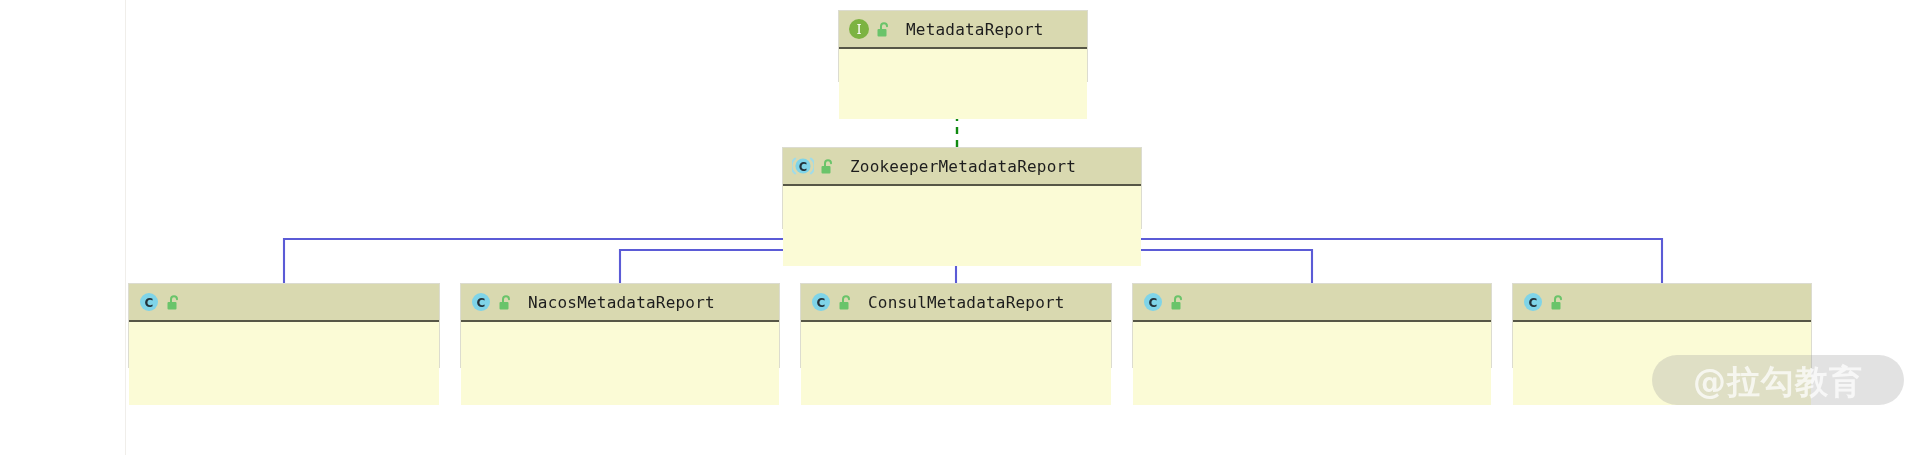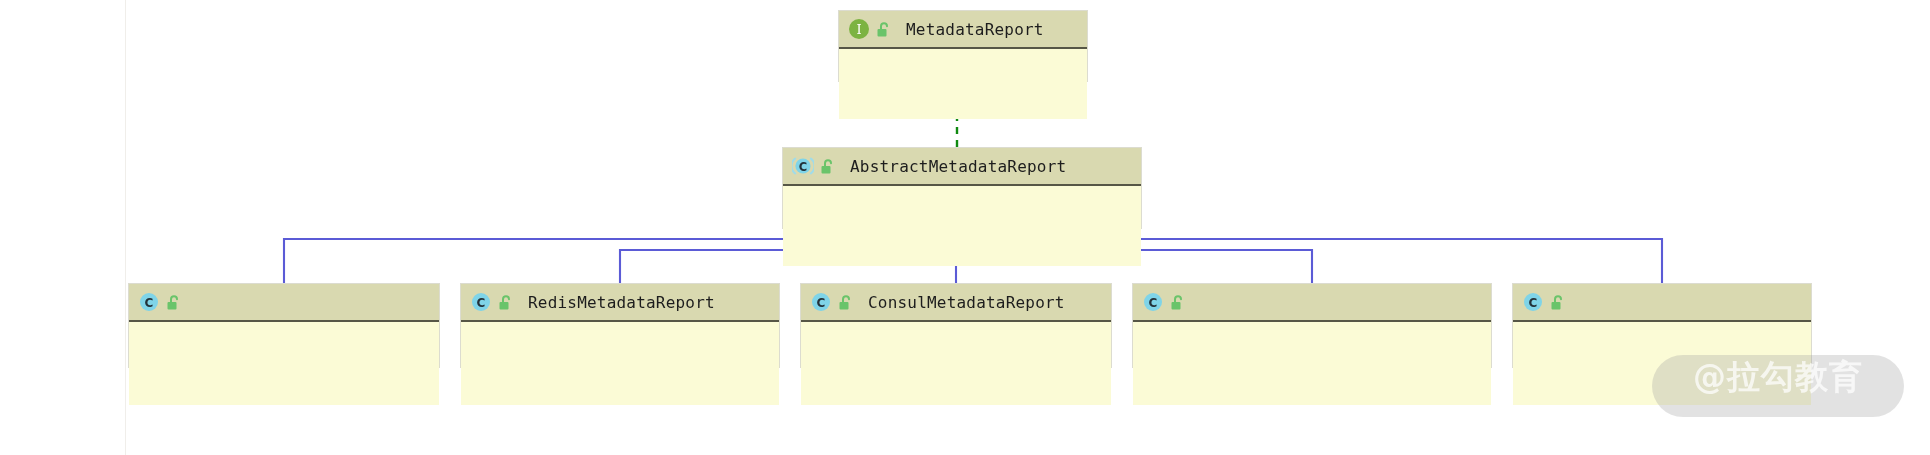--- a/index.html
+++ b/index.html
@@ -85,25 +85,25 @@
     margin-left: 5px;
   }
   .icon-stereotype svg, .icon-lock svg { display: block; }
 
   
   #watermark {
     position: absolute;
     left: 1652px;
     top: 355px;
     width: 252px;
-    height: 62px;
+    height: 50px;
     border-radius: 31px;
     background: rgba(160,160,160,0.30);
     display: flex;
-    align-items: flex-start;
+    align-items: flex-end;
     justify-content: center;
   }
   #watermark .wm-text {
     font-family: "DejaVu Sans", "Liberation Sans", sans-serif;
     font-size: 33px;
     font-weight: bold;
     color: rgba(255,255,255,0.72);
     letter-spacing: 1px;
     white-space: nowrap;
   }
@@ -174,21 +174,21 @@
           <circle cx="11" cy="11" r="7.6" fill="#7fd4e8"></circle>
           <text x="11" y="15.6" text-anchor="middle" font-size="11.5" font-weight="bold" font-family="DejaVu Sans, Liberation Sans, sans-serif" fill="#23323a">C</text>
         </svg>
       </span>
       <span class="icon-lock">
         <svg viewBox="0 0 17 17" width="17" height="17">
           <path d="M6 8 V5.2 A3 3 0 0 1 12 5.2" stroke="#6ac46a" stroke-width="2" fill="none" stroke-linecap="round"></path>
           <rect x="2.5" y="8" width="9" height="7.5" rx="1" fill="#6ac46a"></rect>
         </svg>
       </span>
-      <span class="uml-title">AbstractMetadataReport</span>
+      <span class="uml-title">ZookeeperMetadataReport</span>
     </div>
     <div class="uml-body"></div>
   </div>
 
   <div class="uml-node" style="left:128px; top:283px; width:312px; height:85px;">
     <div class="uml-header">
       <span class="icon-stereotype">
         <svg viewBox="0 0 22 22" width="22" height="22">
           <circle cx="11" cy="11" r="9" fill="#7fd4e8"></circle>
           <text x="11" y="15.8" text-anchor="middle" font-size="12" font-weight="bold" font-family="DejaVu Sans, Liberation Sans, sans-serif" fill="#23323a">C</text>
@@ -211,21 +211,21 @@
           <circle cx="11" cy="11" r="9" fill="#7fd4e8"></circle>
           <text x="11" y="15.8" text-anchor="middle" font-size="12" font-weight="bold" font-family="DejaVu Sans, Liberation Sans, sans-serif" fill="#23323a">C</text>
         </svg>
       </span>
       <span class="icon-lock">
         <svg viewBox="0 0 17 17" width="17" height="17">
           <path d="M6 8 V5.2 A3 3 0 0 1 12 5.2" stroke="#6ac46a" stroke-width="2" fill="none" stroke-linecap="round"></path>
           <rect x="2.5" y="8" width="9" height="7.5" rx="1" fill="#6ac46a"></rect>
         </svg>
       </span>
-      <span class="uml-title">RedisMetadataReport</span>
+      <span class="uml-title">NacosMetadataReport</span>
     </div>
     <div class="uml-body"></div>
   </div>
 
   <div class="uml-node" style="left:800px; top:283px; width:312px; height:85px;">
     <div class="uml-header">
       <span class="icon-stereotype">
         <svg viewBox="0 0 22 22" width="22" height="22">
           <circle cx="11" cy="11" r="9" fill="#7fd4e8"></circle>
           <text x="11" y="15.8" text-anchor="middle" font-size="12" font-weight="bold" font-family="DejaVu Sans, Liberation Sans, sans-serif" fill="#23323a">C</text>

